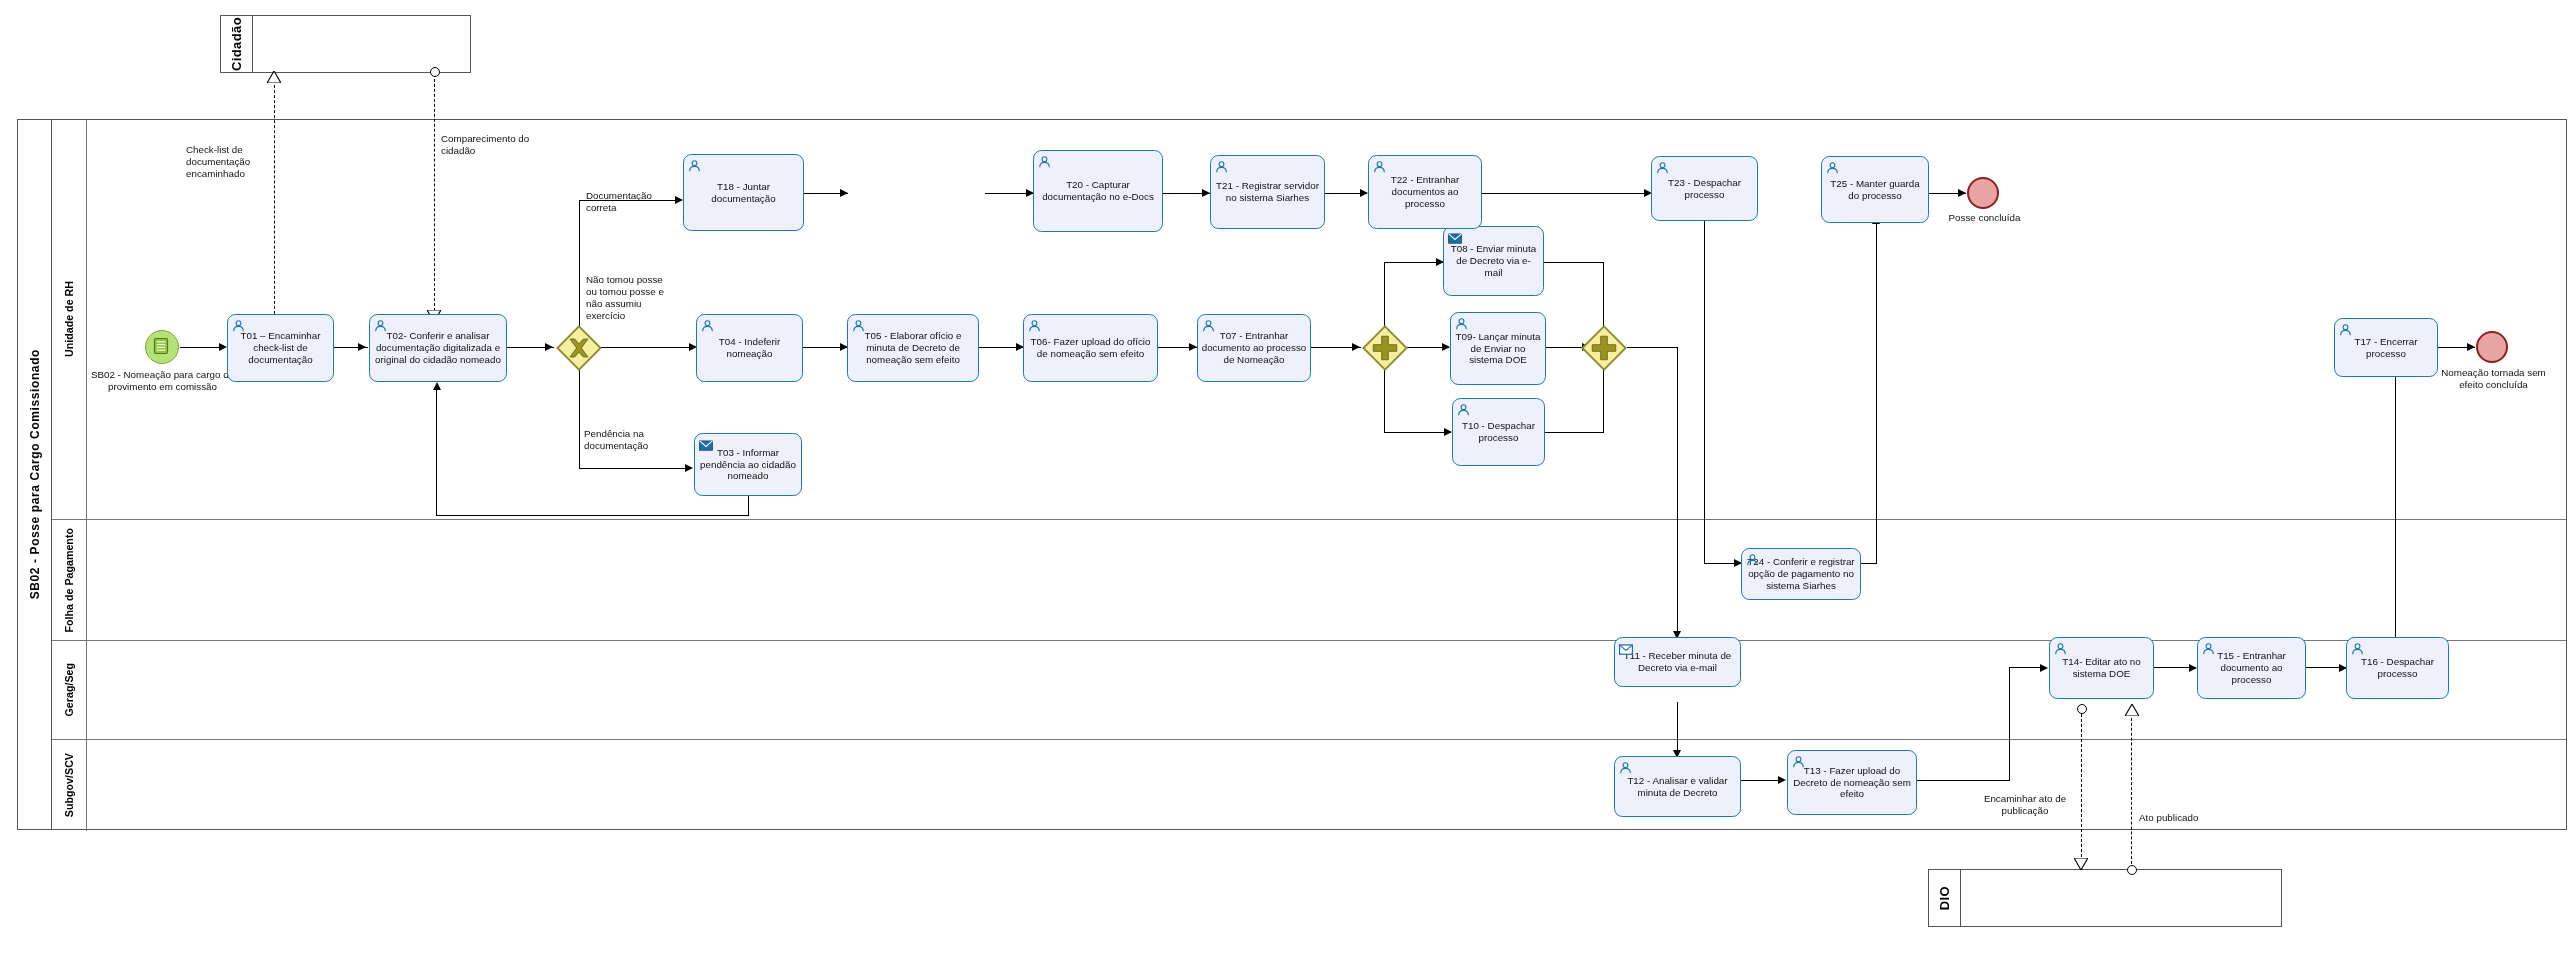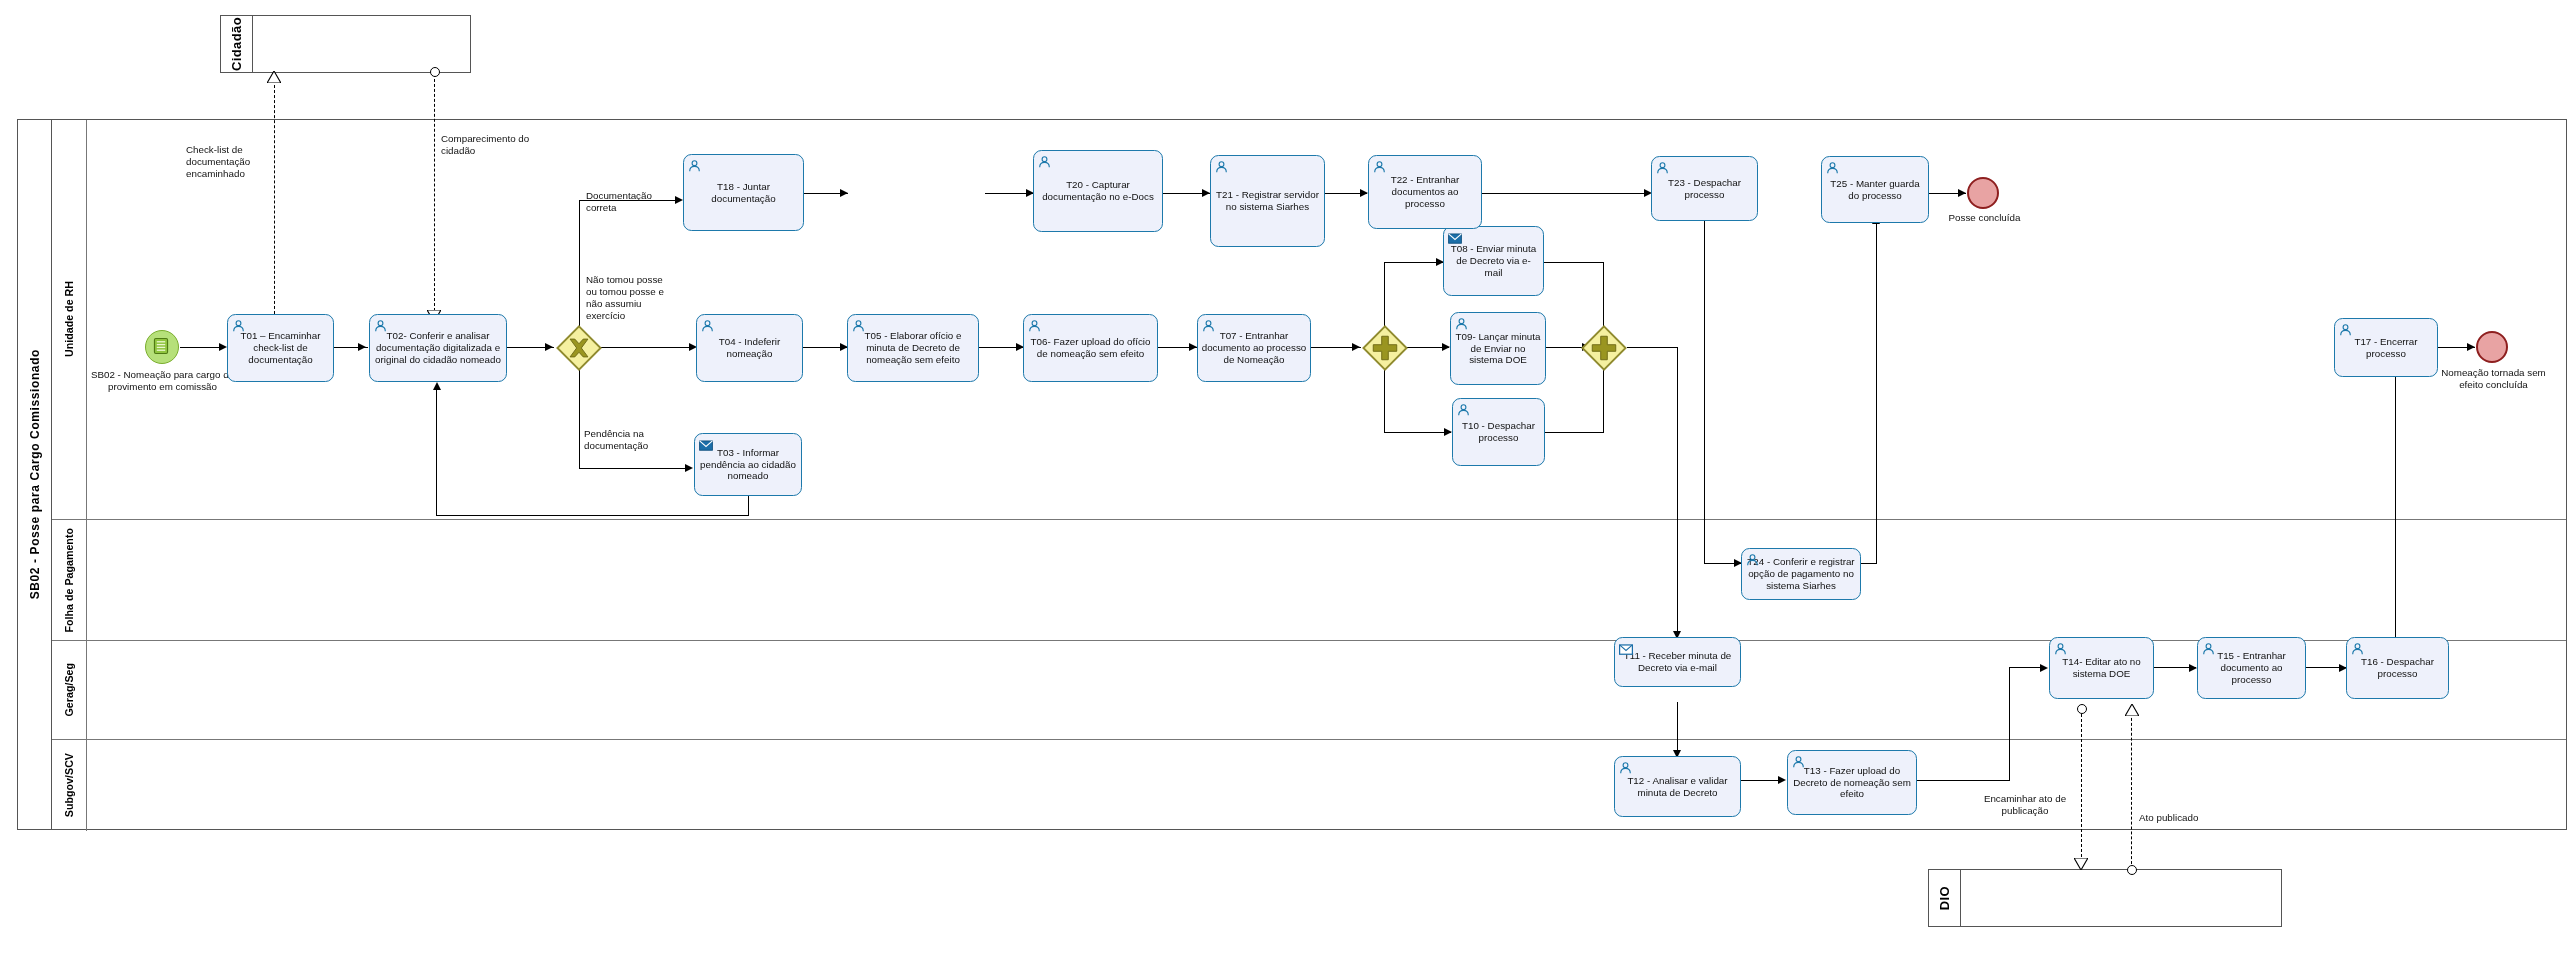--- a/index.html
+++ b/index.html
@@ -479,21 +479,21 @@
   <div class="task" style="left:1033px;top:150px;width:130px;height:82px;justify-content:center;">
     <span class="ticon">
       <svg width="13" height="12" viewBox="0 0 16 15">
           <circle cx="8" cy="4" r="3" fill="none" stroke="#1d79ab" stroke-width="1.4"></circle>
           <path d="M2 14.2 C2 9.6 5 8 8 8 C11 8 14 9.6 14 14.2" fill="none" stroke="#1d79ab" stroke-width="1.4"></path>
         </svg>
     </span>
     <span class="tlabel">T20 - Capturar documentação no e-Docs</span>
   </div>
 
-  <div class="task" style="left:1210px;top:155px;width:115px;height:92px;">
+  <div class="task" style="left:1210px;top:155px;width:115px;height:74px;">
     <span class="ticon">
       <svg width="13" height="12" viewBox="0 0 16 15">
           <circle cx="8" cy="4" r="3" fill="none" stroke="#1d79ab" stroke-width="1.4"></circle>
           <path d="M2 14.2 C2 9.6 5 8 8 8 C11 8 14 9.6 14 14.2" fill="none" stroke="#1d79ab" stroke-width="1.4"></path>
         </svg>
     </span>
     <span class="tlabel">T21 - Registrar servidor no sistema Siarhes</span>
   </div>
 
   <div class="task" style="left:1368px;top:155px;width:114px;height:74px;justify-content:flex-end;">

